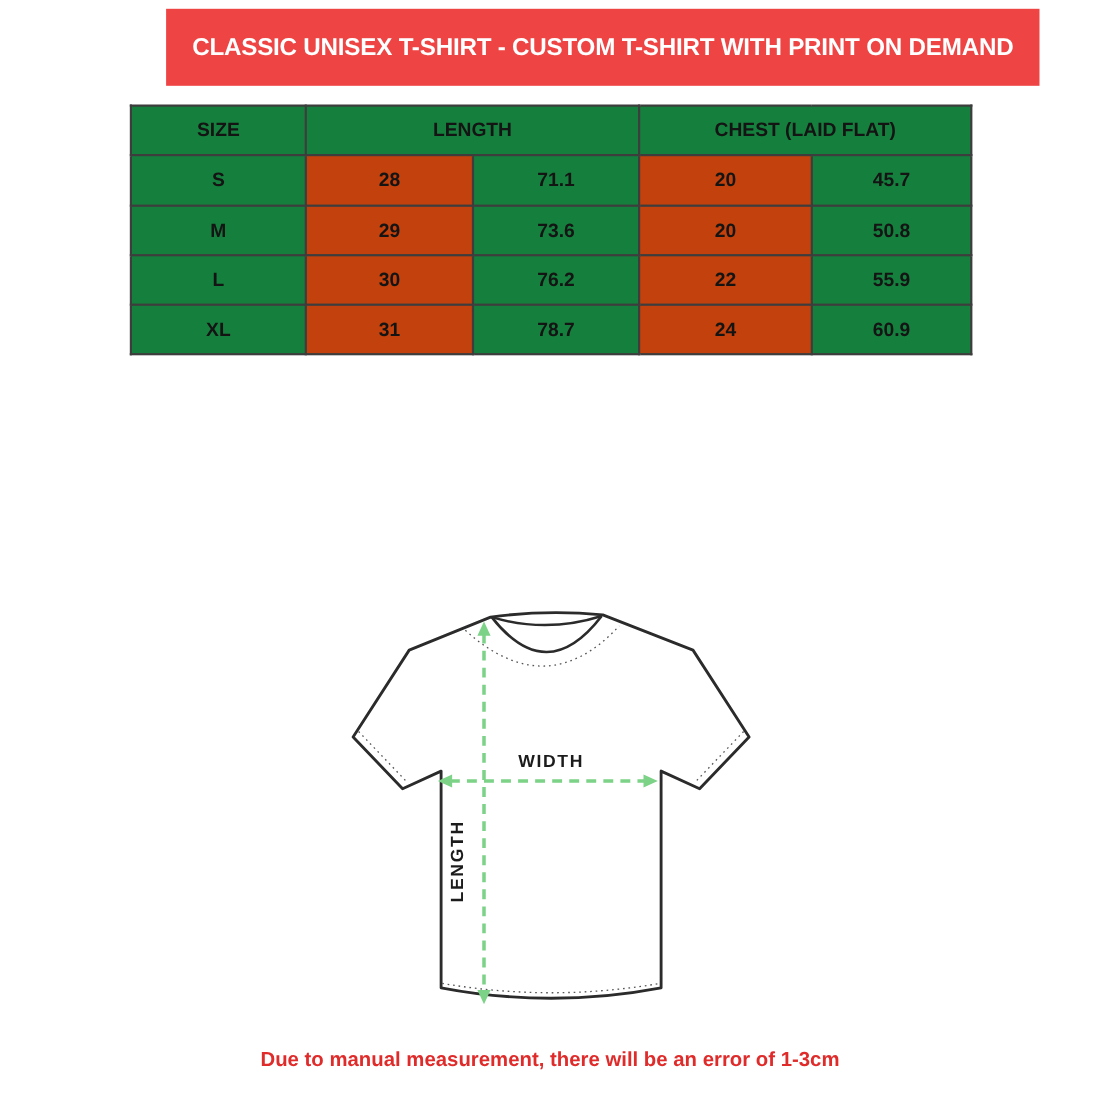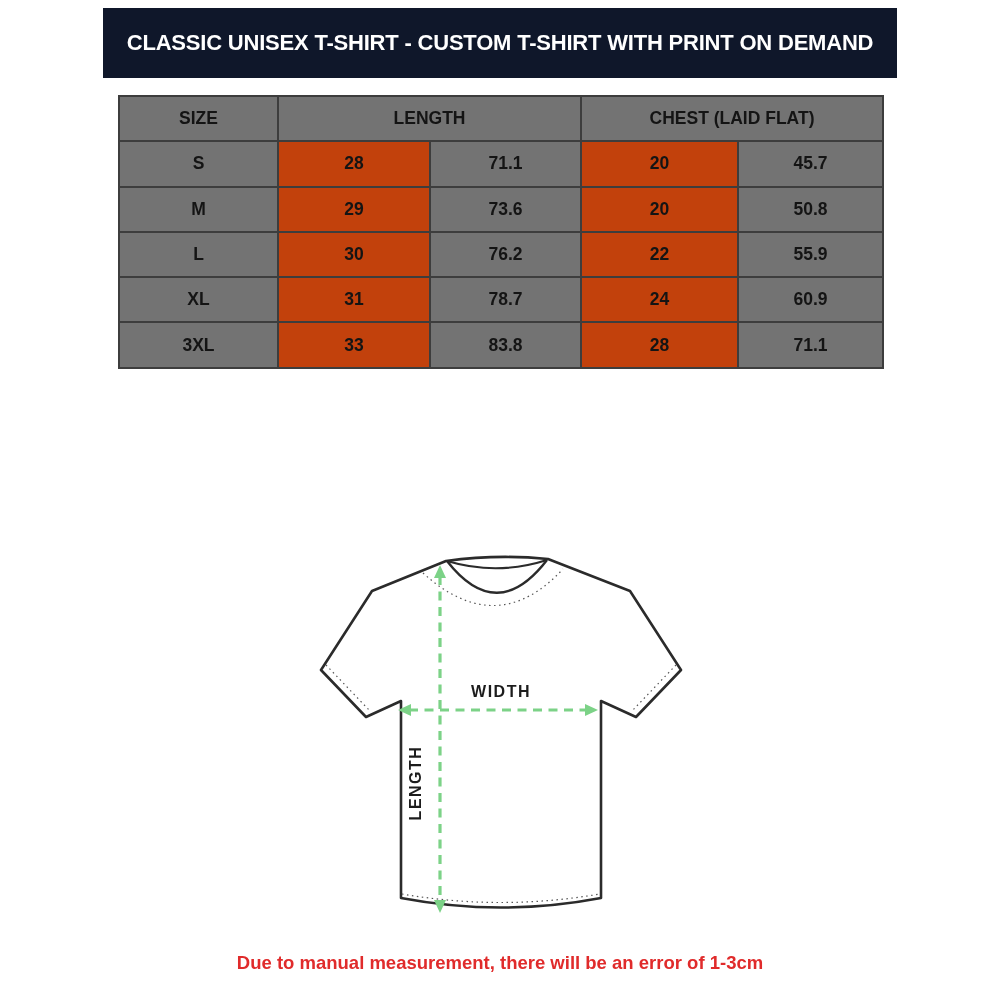--- a/index.html
+++ b/index.html
@@ -19,34 +19,34 @@
   table.size-chart {
     position:absolute; left:118px; top:95px; width:764px;
     border-collapse:collapse; table-layout:fixed;
   }
   .size-chart th, .size-chart td {
     border:2px solid #3d3d3d; height:45.3px; text-align:center;
     vertical-align:middle; font-weight:bold; font-size:17.5px; color:#141414;
     background:#c2410c;
   }
   .size-chart th { font-size:17.5px; }
-  .size-chart th, .size-chart td.gray { background:#737373; }
+  .size-chart th, .size-chart td.gray { background:#15803d; }
   .tshirt-wrap { position:absolute; left:308px; top:545px; width:390px; height:392px; }
   .tshirt-wrap svg text {
     font-family:"Liberation Sans", sans-serif; font-weight:bold;
   }
   .footer-note {
     position:absolute; left:0; top:952px; width:1000px; text-align:center;
     font-size:18.5px; font-weight:bold;
   }
 </style>
 </head>
 <body>
 
-<div class="banner" style="background:#0f172a;">
+<div class="banner" style="background:#ef4444;margin-left:48px;">
   <div class="banner-title">CLASSIC UNISEX T-SHIRT - CUSTOM T-SHIRT WITH PRINT ON DEMAND</div>
 </div>
 
 <table class="size-chart">
   <colgroup>
     <col style="width:159px">
       <col style="width:152px">
       <col style="width:151px">
       <col style="width:157px">
       <col style="width:145px">
@@ -80,27 +80,20 @@
       <td>22</td>
       <td class="gray">55.9</td>
     </tr>
     <tr>
       <td class="gray">XL</td>
       <td>31</td>
       <td class="gray">78.7</td>
       <td>24</td>
       <td class="gray">60.9</td>
     </tr>
-    <tr>
-      <td class="gray">3XL</td>
-      <td>33</td>
-      <td class="gray">83.8</td>
-      <td>28</td>
-      <td class="gray">71.1</td>
-    </tr>
   </tbody>
 </table>
 
 <div class="tshirt-wrap">
   <svg width="390" height="392" viewBox="0 0 390 392">
 
     <path d="M138,16 Q189,9 240,14
          L322,46 L373,125 L328,172 L293,156
          L293,353 Q193,372 93,353 L93,156
          L58,172 L13,125 L64,46 Z" fill="#ffffff" stroke="#2b2b2b" stroke-width="2.6" stroke-linejoin="round"></path>

